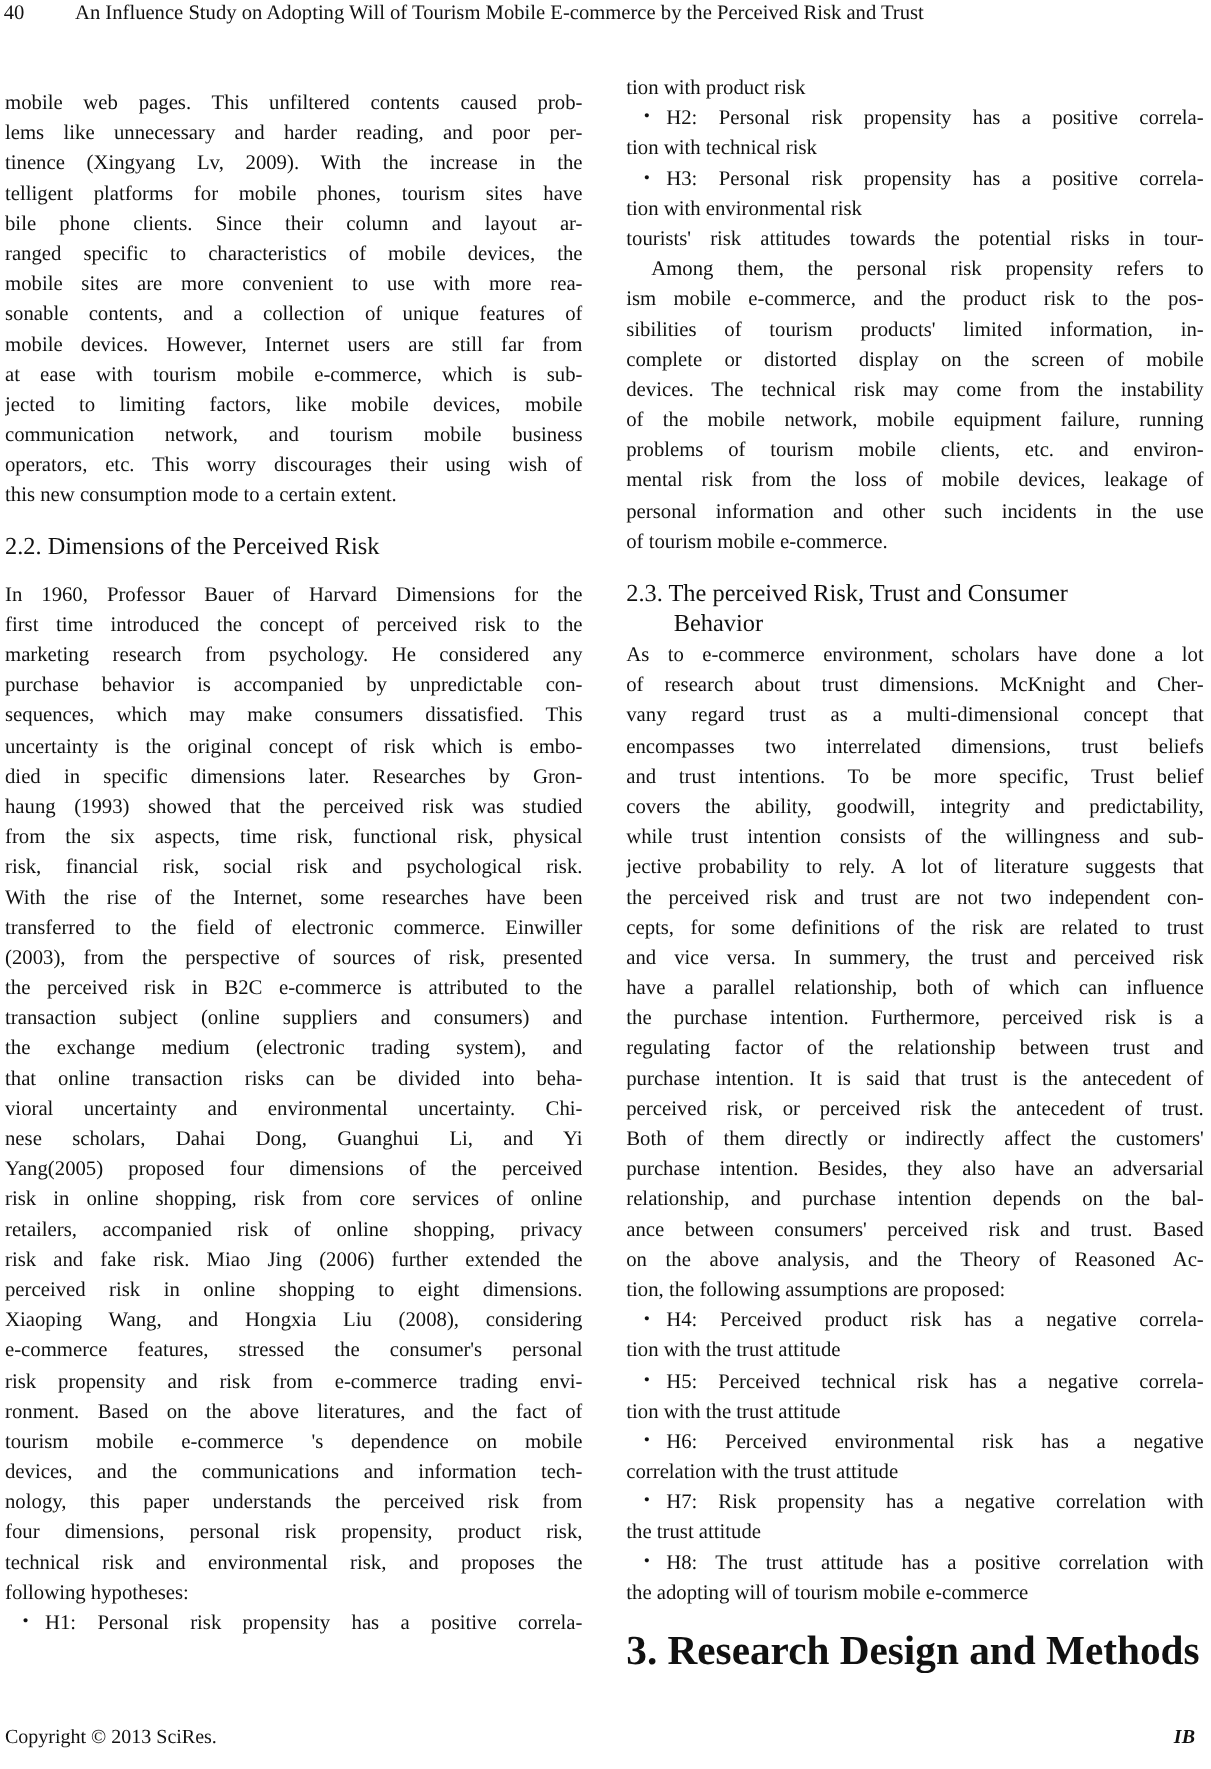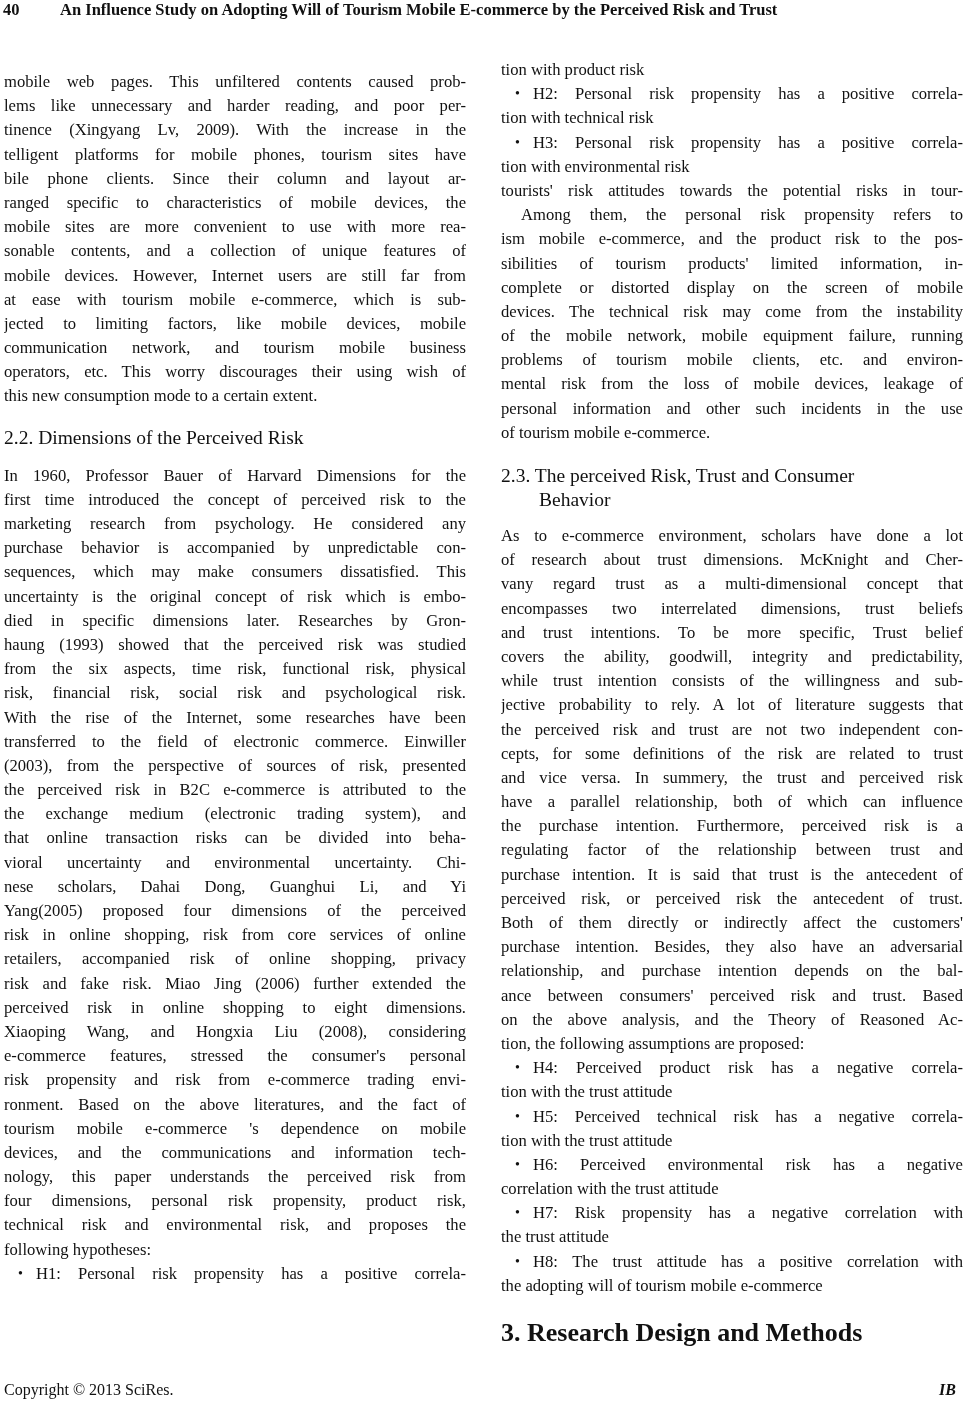--- a/index.html
+++ b/index.html
@@ -1,31 +1,31 @@
 <!DOCTYPE html>
 <html><head>
 <meta charset="utf-8">
 <style>
   html, body { margin: 0; padding: 0; background: #ffffff; }
   body { width: 969px; height: 1415px; position: relative; overflow: hidden;
          font-family: "Liberation Serif", "DejaVu Serif", serif; color: #111; }
-  .header { position: absolute; top: 0; left: 0; width: 955px; height: 24px; font-size: 16.5px; font-weight: bold; }
+  .header { position: absolute; top: 0; left: 0; width: 955px; height: 24px; font-size: 16.5px; }
   .page-num { position: absolute; left: 3px; top: 0px; }
   .running-title { position: absolute; left: 60px; top: 0px; white-space: nowrap; }
   .col { position: absolute; top: 58px; width: 462px; }
   .col.left { left: 4px; margin-top: 12px; }
   .col.right { left: 501px; }
   .line { font-size: 16.6px; line-height: 24.2px; height: 24.2px; white-space: nowrap;
           text-align: justify; text-align-last: justify; overflow: hidden; }
   .line.last { text-align-last: left; }
   .bullet { padding-left: 32px; position: relative; }
   .bullet::before { content: "\2022"; position: absolute; left: 14px; top: 0; font-size: 14px; }
   .indent { padding-left: 20px; }
   .h2 { font-weight: normal; font-size: 19.5px; line-height: 24px; white-space: nowrap; }
-  .h3 { font-weight: bold; font-size: 26px; line-height: 30px; white-space: nowrap; }
+  .h3 { font-weight: bold; font-size: 33px; line-height: 30px; white-space: nowrap; }
   .footer { position: absolute; top: 1395px; left: 4px; width: 962px; font-size: 16px; }
   .copyright { position: absolute; left: 0; top: -14px; }
   .journal { position: absolute; right: 10px; top: -14px; font-weight: bold; font-style: italic; }
 </style>
 </head>
 <body>
 
 <div class="header">
   <span class="page-num">40</span>
   <span class="running-title">An Influence Study on Adopting Will of Tourism Mobile E-commerce by the Perceived Risk and Trust</span>
@@ -59,20 +59,21 @@
     <div class="line">sequences, which may make consumers dissatisfied. This</div>
     <div class="line">uncertainty is the original concept of risk which is embo-</div>
     <div class="line">died in specific dimensions later. Researches by Gron-</div>
     <div class="line">haung (1993) showed that the perceived risk was studied</div>
     <div class="line">from the six aspects, time risk, functional risk, physical</div>
     <div class="line">risk, financial risk, social risk and psychological risk.</div>
     <div class="line">With the rise of the Internet, some researches have been</div>
     <div class="line">transferred to the field of electronic commerce. Einwiller</div>
     <div class="line">(2003), from the perspective of sources of risk, presented</div>
     <div class="line">the perceived risk in B2C e-commerce is attributed to the</div>
+    <div class="line">transaction subject (online suppliers and consumers) and</div>
     <div class="line">the exchange medium (electronic trading system), and</div>
     <div class="line">that online transaction risks can be divided into beha-</div>
     <div class="line">vioral uncertainty and environmental uncertainty. Chi-</div>
     <div class="line">nese scholars, Dahai Dong, Guanghui Li, and Yi</div>
     <div class="line">Yang(2005) proposed four dimensions of the perceived</div>
     <div class="line">risk in online shopping, risk from core services of online</div>
     <div class="line">retailers, accompanied risk of online shopping, privacy</div>
     <div class="line">risk and fake risk. Miao Jing (2006) further extended the</div>
     <div class="line">perceived risk in online shopping to eight dimensions.</div>
     <div class="line">Xiaoping Wang, and Hongxia Liu (2008), considering</div>
@@ -103,21 +104,21 @@
     <div class="line">sibilities of tourism products' limited information, in-</div>
     <div class="line">complete or distorted display on the screen of mobile</div>
     <div class="line">devices. The technical risk may come from the instability</div>
     <div class="line">of the mobile network, mobile equipment failure, running</div>
     <div class="line">problems of tourism mobile clients, etc. and environ-</div>
     <div class="line">mental risk from the loss of mobile devices, leakage of</div>
     <div class="line">personal information and other such incidents in the use</div>
     <div class="line last">of tourism mobile e-commerce.</div>
   </div>
 
-  <div style="margin-top:19px;margin-bottom:12px;">
+  <div style="margin-top:19px;margin-bottom:0;">
     <div class="h2">2.3. The perceived Risk, Trust and Consumer</div>
     <div class="h2" style="padding-left:38px;">Behavior</div>
   </div>
 
   <div>
     <div class="line">As to e-commerce environment, scholars have done a lot</div>
     <div class="line">of research about trust dimensions. McKnight and Cher-</div>
     <div class="line">vany regard trust as a multi-dimensional concept that</div>
     <div class="line">encompasses two interrelated dimensions, trust beliefs</div>
     <div class="line">and trust intentions. To be more specific, Trust belief</div>

